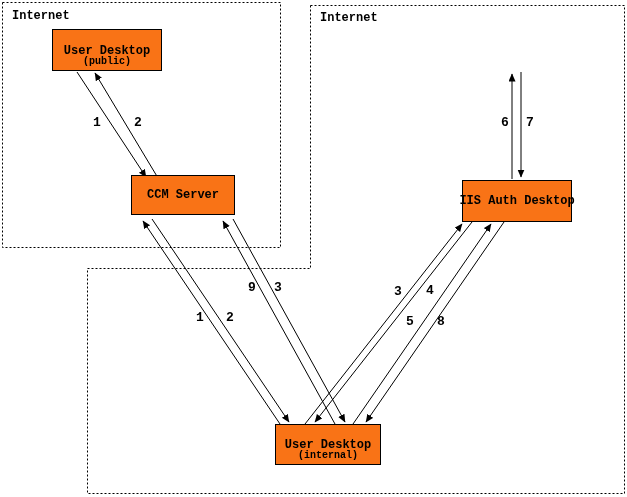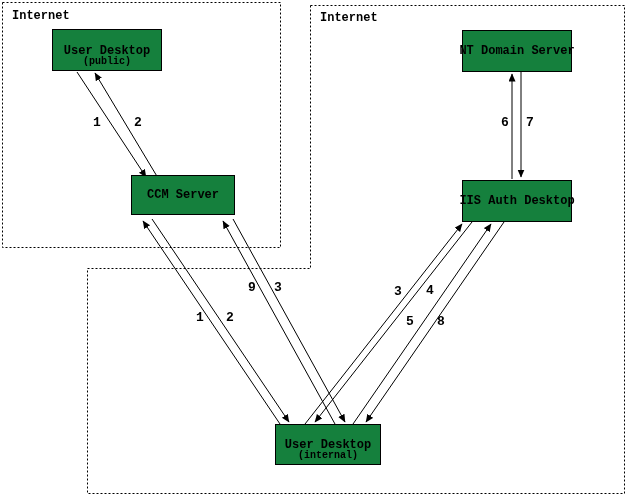--- a/index.html
+++ b/index.html
@@ -17,21 +17,21 @@
   .zone-label {
     position: absolute;
     font: bold 12px/12px "Liberation Mono", "DejaVu Sans Mono", monospace;
     letter-spacing: 0px;
     white-space: nowrap;
   }
   .node {
     position: absolute;
     box-sizing: border-box;
     border: 1px solid #000000;
-    background: #15803d;
+    background: #f97316;
     display: flex;
     flex-direction: column;
     align-items: center;
     justify-content: center;
     text-align: center;
   }
   .node.two-line { justify-content: flex-end; padding-bottom: 3px; }
   .node-title {
     font: bold 12px/11px "Liberation Mono", "DejaVu Sans Mono", monospace;
     white-space: nowrap;
@@ -87,23 +87,20 @@
 
   <div class="node two-line" style="left:52px; top:29px; width:110px; height:42px">
     <div class="node-title">User Desktop</div>
     <div class="node-subtitle">(public)</div>
   </div>
 
   <div class="node" style="left:131px; top:175px; width:104px; height:40px">
     <div class="node-title">CCM Server</div>
   </div>
 
-  <div class="node" style="left:462px; top:30px; width:110px; height:42px">
-    <div class="node-title">NT Domain Server</div>
-  </div>
 
   <div class="node" style="left:462px; top:180px; width:110px; height:42px">
     <div class="node-title">IIS Auth Desktop</div>
   </div>
 
   <div class="node two-line" style="left:275px; top:424px; width:106px; height:41px">
     <div class="node-title">User Desktop</div>
     <div class="node-subtitle">(internal)</div>
   </div>
 

